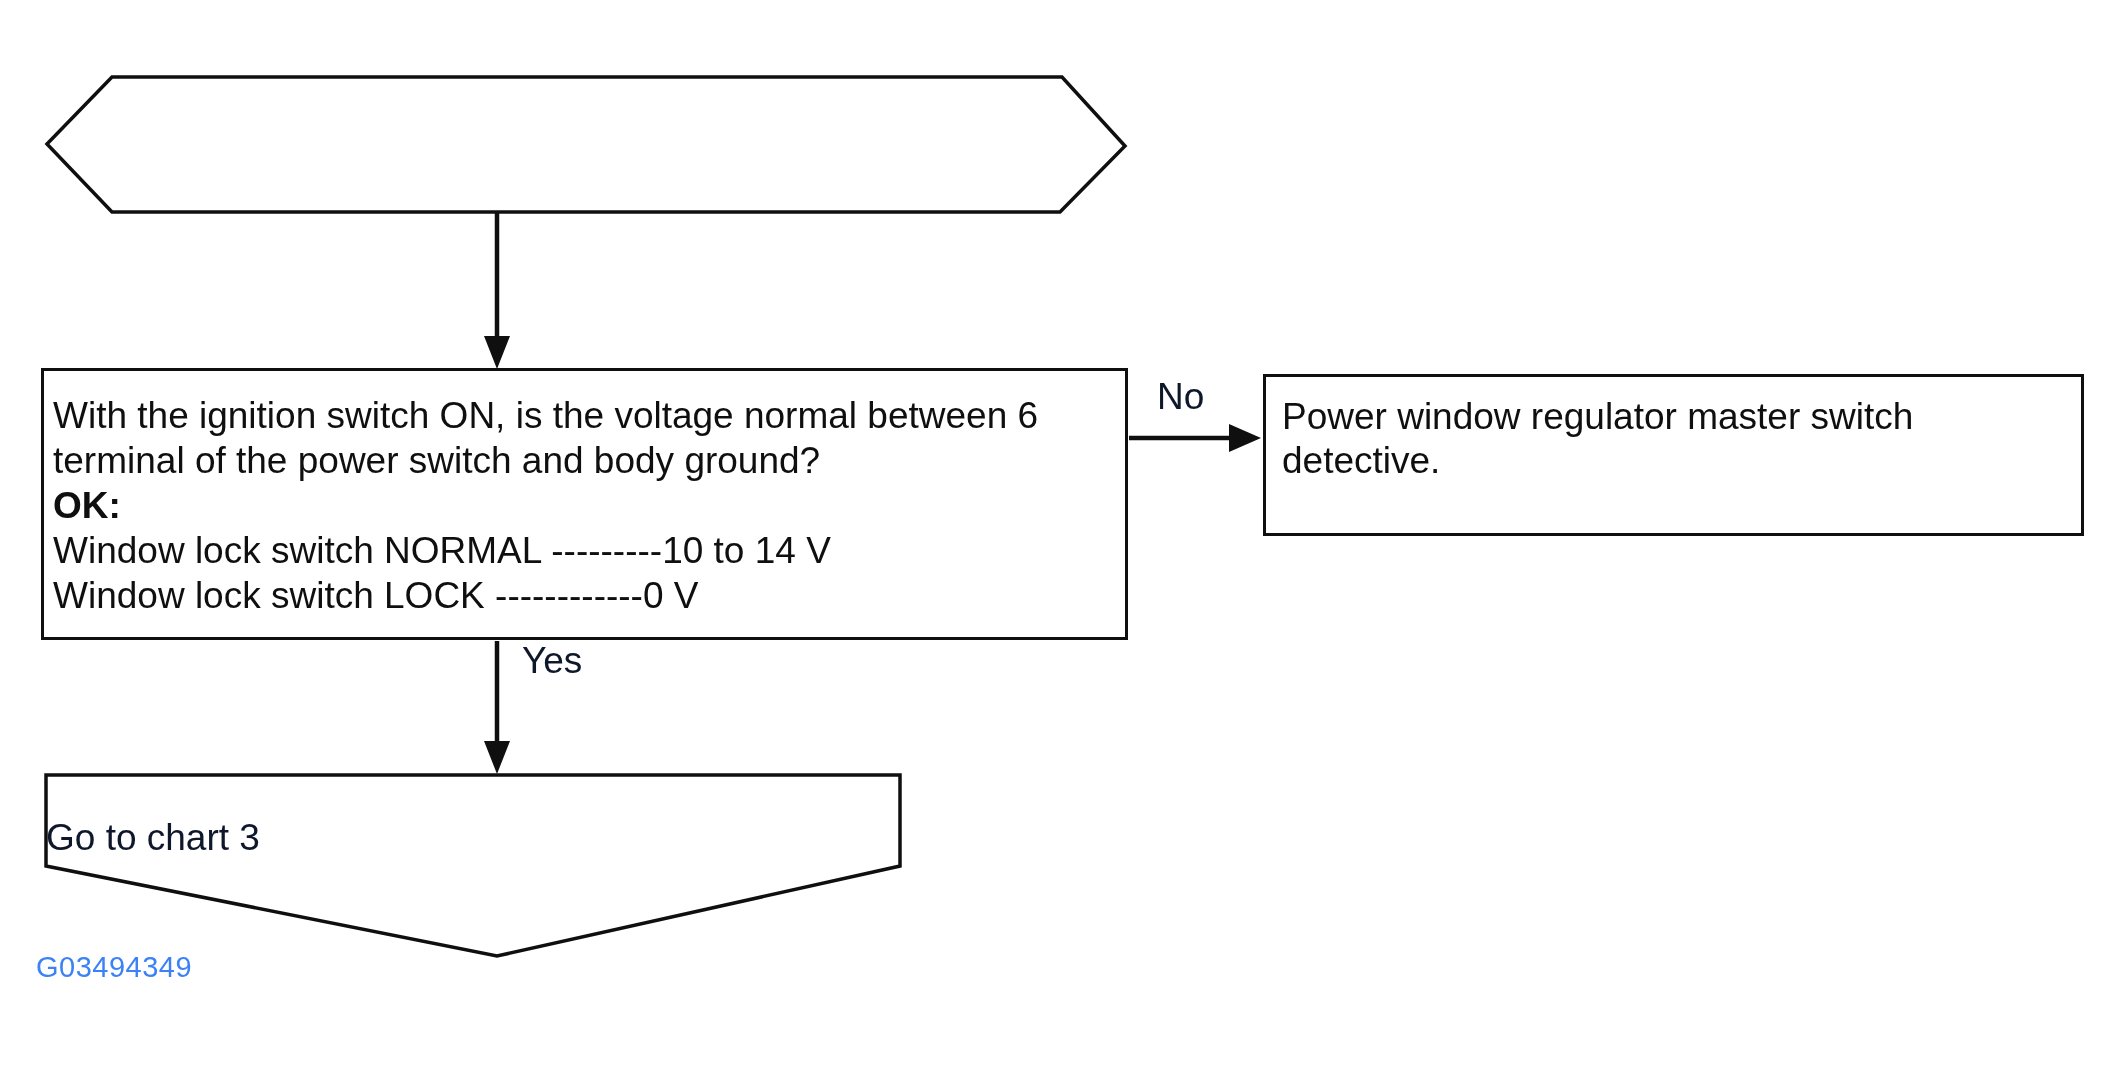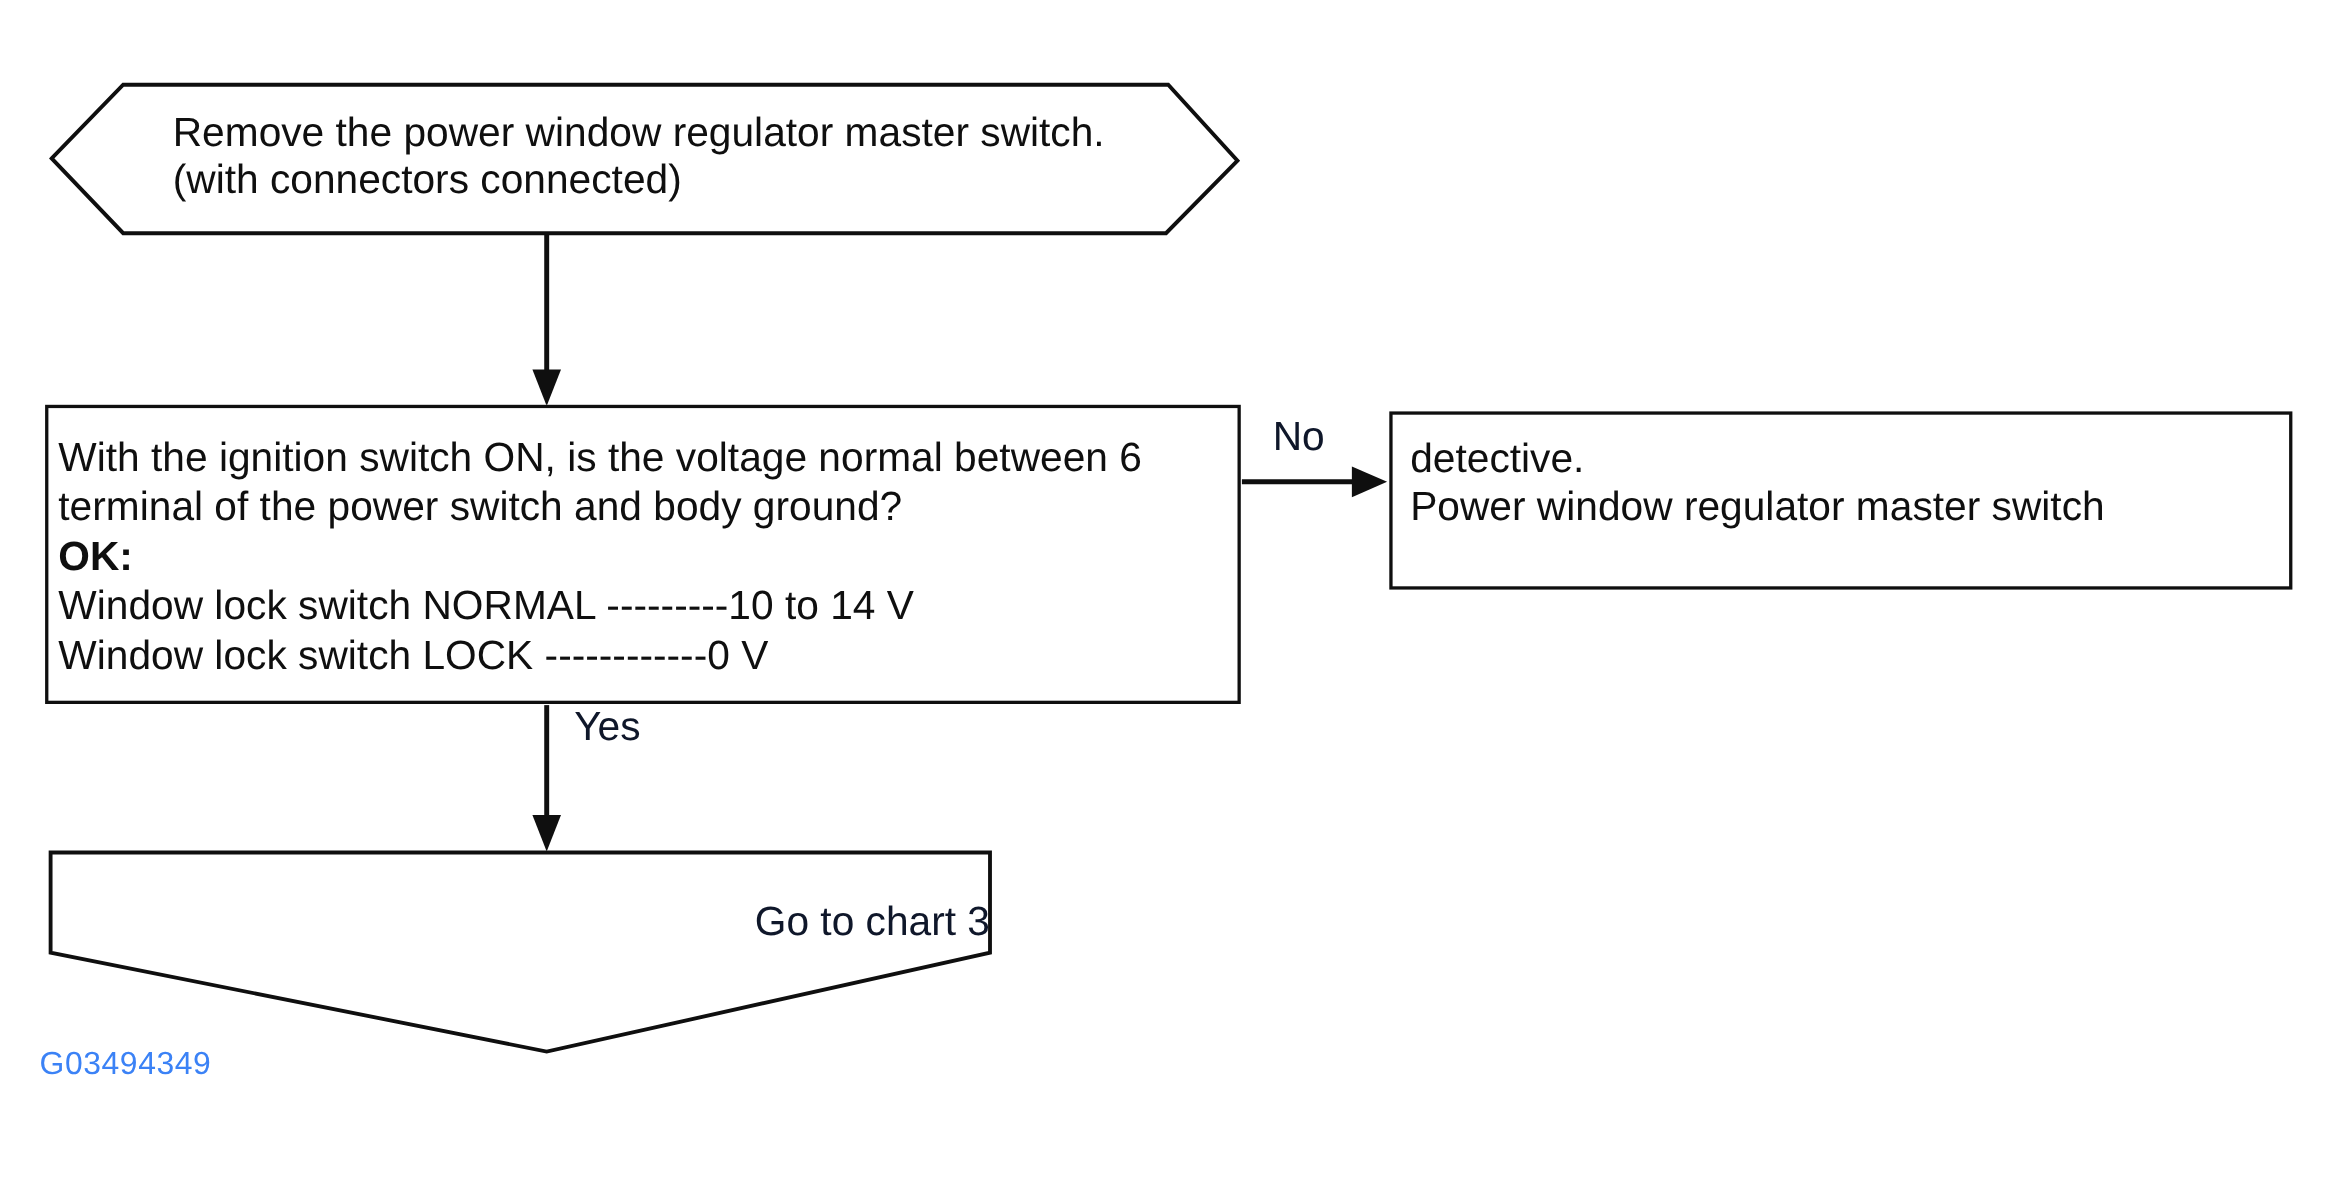--- a/index.html
+++ b/index.html
@@ -62,21 +62,21 @@
     color: #0f172a;
   }
   .start-text {
     left: 157px;
     top: 100px;
   }
   .goto-label {
     left: 46px;
     top: 818px;
     width: 854px;
-    text-align: right;
+    text-align: left;
     line-height: 40px;
   }
   .figure-id {
     position: absolute;
     left: 36px;
     top: 953px;
     font-size: 29px;
     line-height: 28px;
     letter-spacing: 0.5px;
     color: #3b82f6;
@@ -109,38 +109,34 @@
 
     <line class="stroke" x1="1129" y1="438" x2="1233" y2="438" stroke-width="4.5"></line>
     <polygon class="head" points="1261,438 1229,424 1229,452"></polygon>
 
     <line class="stroke" x1="497" y1="641" x2="497" y2="746" stroke-width="4.5"></line>
     <polygon class="head" points="497,774 484,741 510,741"></polygon>
 
     <polygon class="shape" points="46,775 900,775 900,866 497,956 46,866"></polygon>
   </svg>
 
-  <div class="node-text start-text">
-    <div>Remove the power window regulator master switch.</div>
-    <div>(with connectors connected)</div>
-  </div>
 
   <div class="box decision-box">
     <div>With the ignition switch ON, is the voltage normal between 6</div>
     <div>terminal of the power switch and body ground?</div>
     <div class="bold">OK:</div>
     <div>Window lock switch NORMAL ---------10 to 14 V</div>
     <div>Window lock switch LOCK ------------0 V</div>
   </div>
 
   <div class="edge-label" style="left:1157px; top:377px;">No</div>
 
   <div class="box no-result-box">
+    <div>Power window regulator master switch</div>
     <div>detective.</div>
-    <div>Power window regulator master switch</div>
   </div>
 
   <div class="edge-label" style="left:522px; top:641px;">Yes</div>
 
   <div class="edge-label goto-label">Go to chart 3</div>
 
   <div class="figure-id">G03494349</div>
 
 </div>
 

